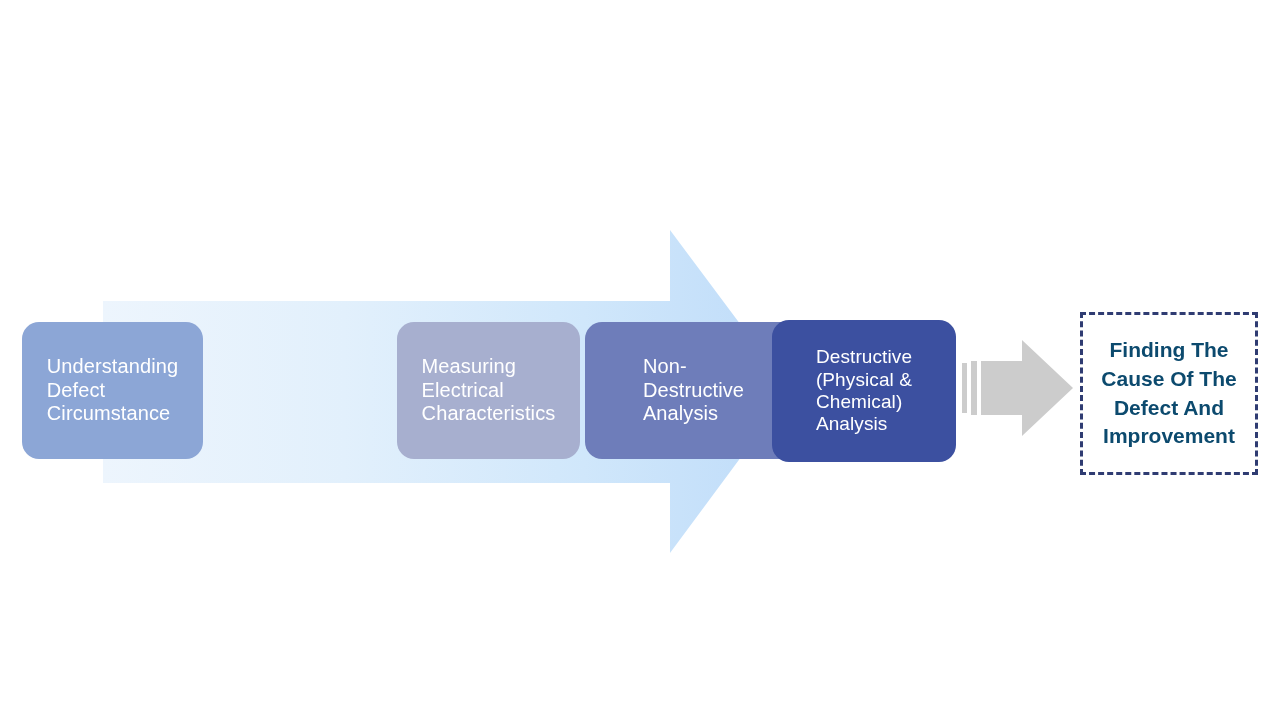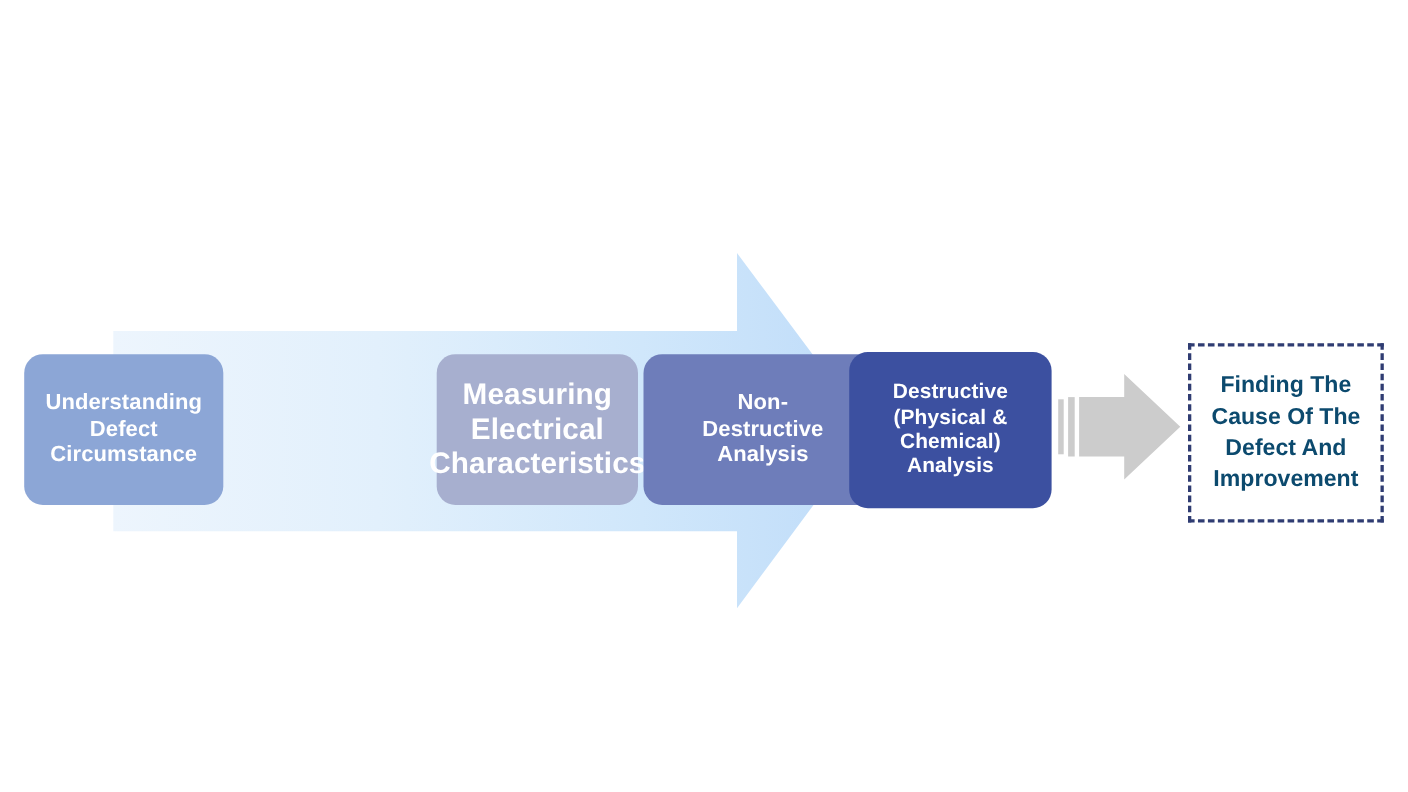--- a/index.html
+++ b/index.html
@@ -32,23 +32,23 @@
   }
 
   
   .stage {
     position: absolute;
     box-sizing: border-box;
     border-radius: 17px;
     display: flex;
     align-items: center;
     justify-content: center;
-    text-align: center;
+    text-align: left;
     color: #ffffff;
-    font-weight: bold;
+    font-weight: normal;
     line-height: 1.18;
     letter-spacing: 0.1px;
     padding: 4px 6px;
   }
   .stage .stage-label {
     display: block;
     white-space: pre-line;
   }
 
   .stage-1 {
@@ -57,21 +57,21 @@
     font-size: 20px;
   }
   .stage-2 {
     left: 209px; top: 322px;  width: 183px; height: 137px;
     background: #d1d3e4;
     font-size: 20px;
   }
   .stage-3 {
     left: 397px; top: 322px;  width: 183px; height: 137px;
     background: #a7afcf;
-    font-size: 27px;
+    font-size: 20px;
   }
   .stage-4 {
     left: 585px; top: 322px;  width: 217px; height: 137px;
     background: #6e7dba;
     font-size: 20px;
   }
   .stage-5 {
     left: 772px; top: 320px;  width: 184px; height: 142px;
     background: #3c50a0;
     font-size: 19px;

